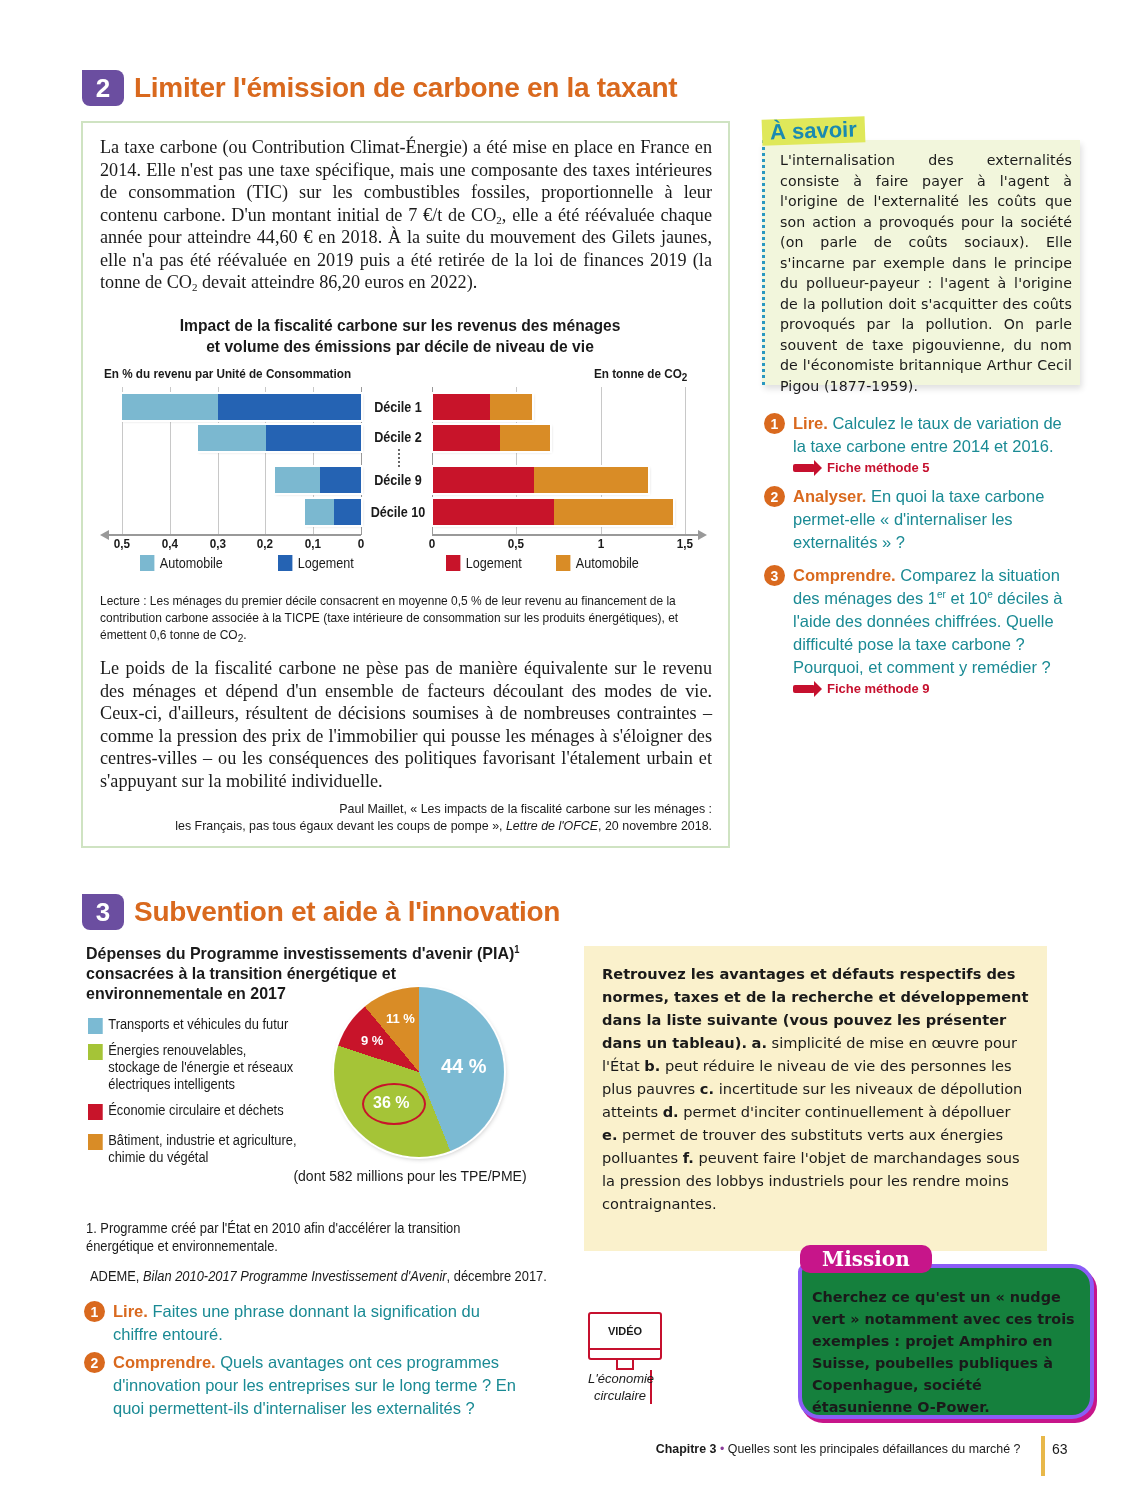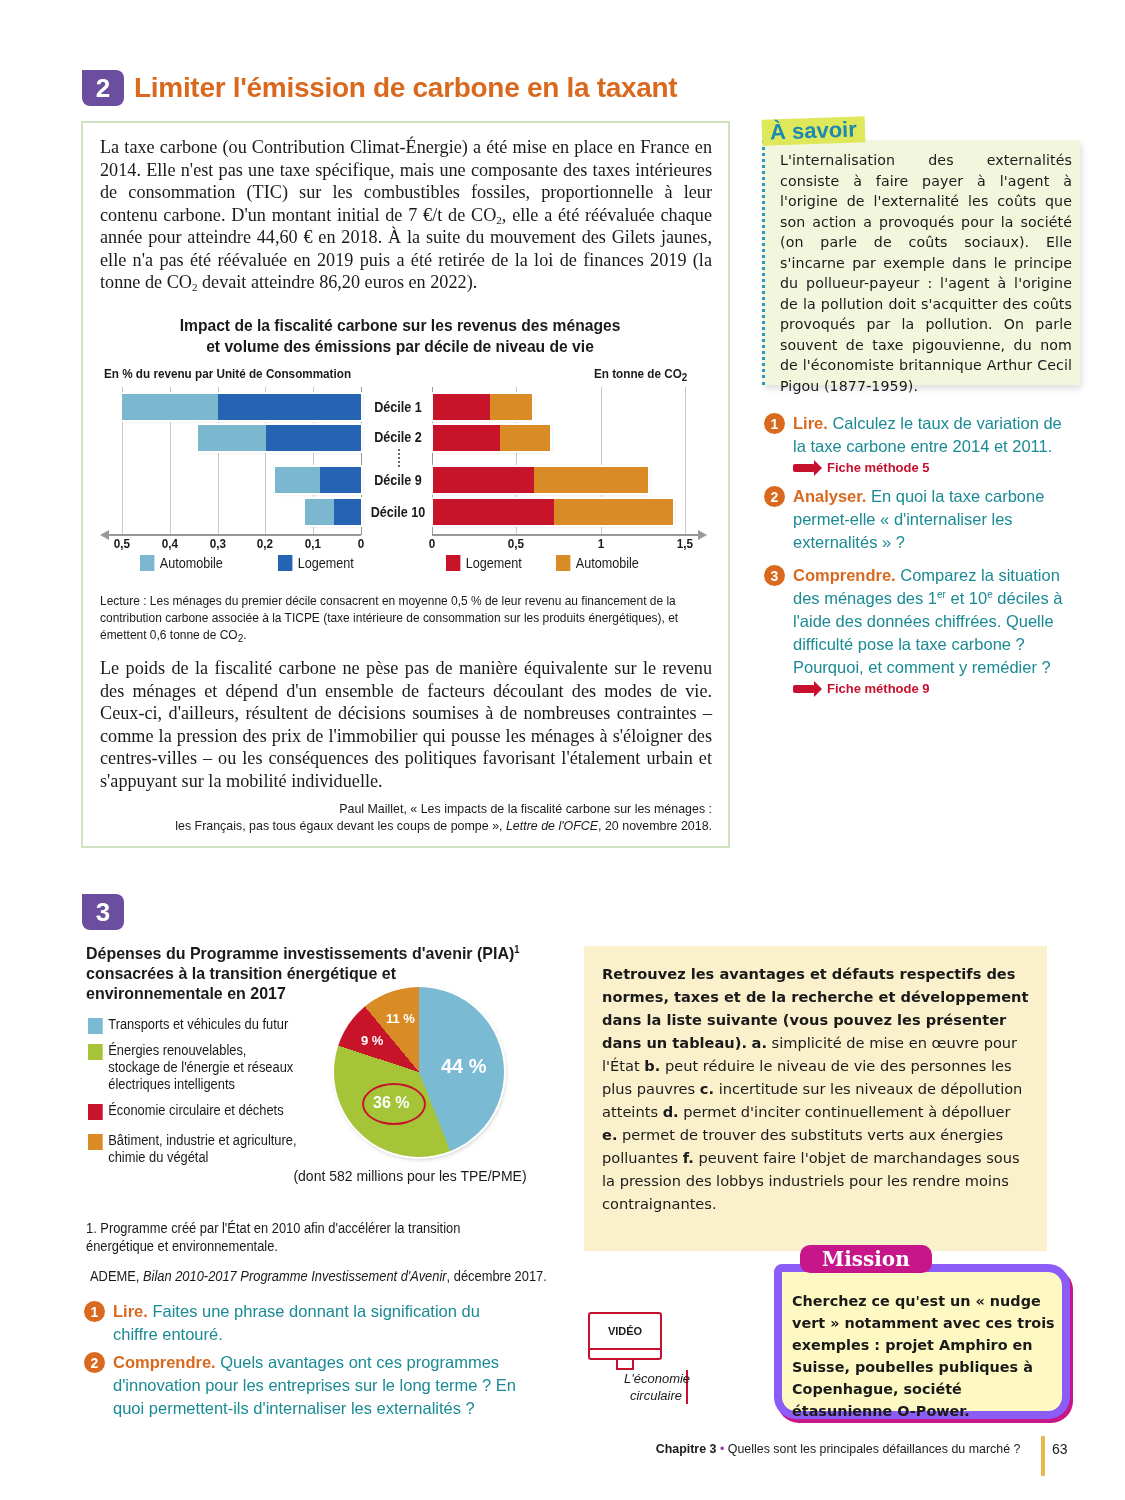--- a/index.html
+++ b/index.html
@@ -50,27 +50,27 @@
   .footnote { font: 14px "Liberation Sans", sans-serif; line-height: 18px; transform: scaleX(0.92); transform-origin: left; }
 
   
   .bilan-head { background: #d2642a; border-radius: 14px 14px 0 0; height: 44px; overflow: hidden; position: relative;
     background-image: repeating-linear-gradient(115deg, transparent 0 22px, rgba(255,255,255,0.55) 22px 23.5px, transparent 23.5px 30px); }
   .bilan-title-wrap { position: absolute; left: 50%; top: 0; transform: translateX(-50%); background: #d2642a; padding: 0 20px; height: 44px; display: flex; align-items: center; }
   .bilan-title { color: #fff; font: italic bold 27px "DejaVu Serif", serif; }
   .bilan-body { background: #faf1cc; }
   .bilan-text { font: 14.6px "DejaVu Sans", sans-serif; line-height: 23px; color: #1a1a1a; }
 
-  .mission-box { background: #fef9c3; border: 8px solid #8b5cf6; border-radius: 8px 22px 22px 22px; box-shadow: 3px 4px 0 #c7158a; }
+  .mission-box { background: #15803d; border: 4px solid #8b5cf6; border-radius: 8px 22px 22px 22px; box-shadow: 3px 4px 0 #c7158a; margin-left: 24px; }
   .mission-tag { background: #c7158a; color: #fff; font: bold 20px "DejaVu Serif", serif; border-radius: 10px; padding: 2px 22px; }
   .mission-text { font: bold 14.4px "DejaVu Sans", sans-serif; line-height: 22px; color: #1a1a1a; }
 
   .video-screen { width: 74px; height: 48px; border: 2px solid #c6102e; border-radius: 3px; display: flex; align-items: center; justify-content: center; font: bold 11px "Liberation Sans", sans-serif; position: relative; }
   .video-screen::after { content: ""; position: absolute; left: 0; right: 0; bottom: 8px; height: 2px; background: #c6102e; }
-  .video-cap { font: italic 13px "Liberation Sans", sans-serif; line-height: 17px; text-align: right; margin-left: 36px; }
+  .video-cap { font: italic 13px "Liberation Sans", sans-serif; line-height: 17px; text-align: right; }
 
   .footer { font: 13.5px "Liberation Sans", sans-serif; transform: scaleX(0.92); transform-origin: right; white-space: nowrap; }
 </style>
 </head>
 <body>
 
 <div class="abs sec-head" style="left:82px; top:70px;">
   <div class="sec-num">2</div>
   <div class="sec-title">Limiter l'émission de carbone en la taxant</div>
 </div>
@@ -172,21 +172,21 @@
   <div><span>les Français, pas tous égaux devant les coups de pompe », </span><i>Lettre de l'OFCE</i><span>, 20 novembre 2018.</span></div>
 </div>
 
 <div class="abs savoir-box" style="left:762px; top:140px; width:318px; height:245px;"></div>
 <div class="abs savoir-tag" style="left:762px; top:118px;">À savoir</div>
 <p class="abs savoir-text" style="left:780px; top:150px; width:292px;"><b>L'internalisation des externalités</b><span> consiste à faire payer à l'agent à l'origine de l'externalité les coûts que son action a provoqués pour la société (on parle de coûts sociaux). Elle s'incarne par exemple dans le principe du </span><b>pollueur-payeur</b><span> : l'agent à l'origine de la pollution doit s'acquitter des coûts provoqués par la pollution. On parle souvent de </span><b>taxe pigouvienne</b><span>, du nom de l'économiste britannique </span><b>Arthur Cecil Pigou</b><span> (1877-1959).</span></p>
 
 <div class="abs" style="left:764px; top:412px; width:310px;">
   <div class="q">
     <div class="q-num">1</div>
-    <div><span class="q-verb">Lire.</span><span> Calculez le taux de variation de la taxe carbone entre 2014 et 2011.</span></div>
+    <div><span class="q-verb">Lire.</span><span> Calculez le taux de variation de la taxe carbone entre 2014 et 2016.</span></div>
   </div>
   <div class="fiche">
       <span class="fiche-arrow"></span>
       <span style="margin-left:6px;">Fiche méthode 5</span>
     </div>
 
   <div class="q" style="margin-top:10px;">
     <div class="q-num">2</div>
     <div><span class="q-verb">Analyser.</span><span> En quoi la taxe carbone permet-elle « d'internaliser les externalités » ?</span></div>
   </div>
@@ -196,20 +196,21 @@
     <div><span class="q-verb">Comprendre.</span><span> Comparez la situation des ménages des 1</span><sup>er</sup><span> et 10</span><sup>e</sup><span> déciles à l'aide des données chiffrées. Quelle difficulté pose la taxe carbone ? Pourquoi, et comment y remédier ?</span></div>
   </div>
   <div class="fiche">
       <span class="fiche-arrow"></span>
       <span style="margin-left:6px;">Fiche méthode 9</span>
     </div>
 </div>
 
 <div class="abs sec-head" style="left:82px; top:894px;">
   <div class="sec-num">3</div>
+  <div class="sec-title">Subvention et aide à l'innovation</div>
 </div>
 
 <div class="abs" style="left:86px; top:944px; width:470px;">
   <div class="pie-title"><span>Dépenses du Programme investissements d'avenir (PIA)</span><sup>1</sup></div>
   <div class="pie-title">consacrées à la transition énergétique et</div>
   <div class="pie-title">environnementale en 2017</div>
 </div>
 
 <div class="pie-leg" style="left:88px; top:1016px;">
     <span class="legend-sw" style="background:#7bbad3;"></span>

